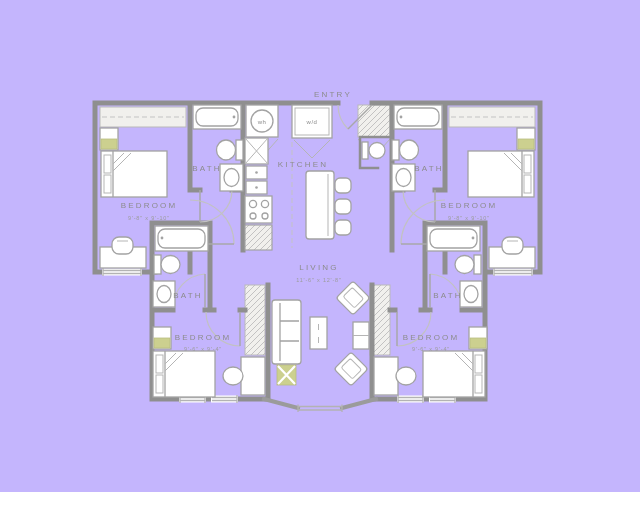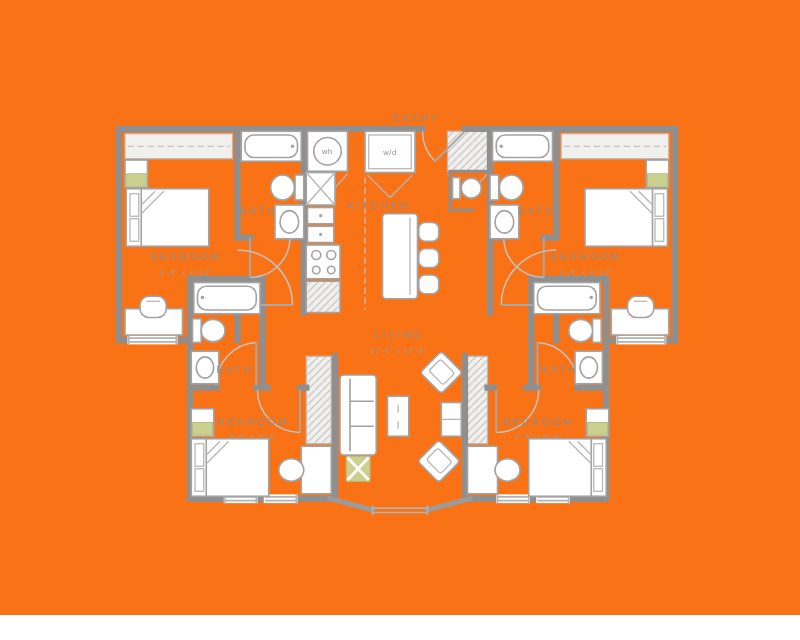--- a/index.html
+++ b/index.html
@@ -1,16 +1,16 @@
 <!DOCTYPE html>
 <html><head>
 <meta charset="utf-8">
 <style>
   html,body{margin:0;padding:0;background:#ffffff;}
-  .stage{width:640px;height:492px;background:#f97316;position:relative;font-family:"Liberation Sans",sans-serif;}
+  .stage{width:640px;height:492px;background:#c4b5fd;position:relative;font-family:"Liberation Sans",sans-serif;}
   svg{display:block;}
   .wall{stroke:#8f8f8f;stroke-width:5;fill:none;stroke-linecap:square;}
   .wall4{stroke:#9b9b9b;stroke-width:4;fill:none;stroke-linecap:square;}
   .wall3{stroke:#8f8f8f;stroke-width:2.5;fill:none;stroke-linecap:square;}
   .fx{stroke:#a3a3a3;stroke-width:1.3;fill:#ffffff;}
   .fxl{stroke:#a3a3a3;stroke-width:1.3;fill:none;}
   .fxt{stroke:#b5b5b5;stroke-width:1;fill:none;}
   .arc{stroke:#c2c2c2;stroke-width:1.2;fill:none;}
   .leaf{stroke:#a8a8a8;stroke-width:1.5;}
   .winl{stroke:#b3b3b3;stroke-width:1.3;fill:none;}

